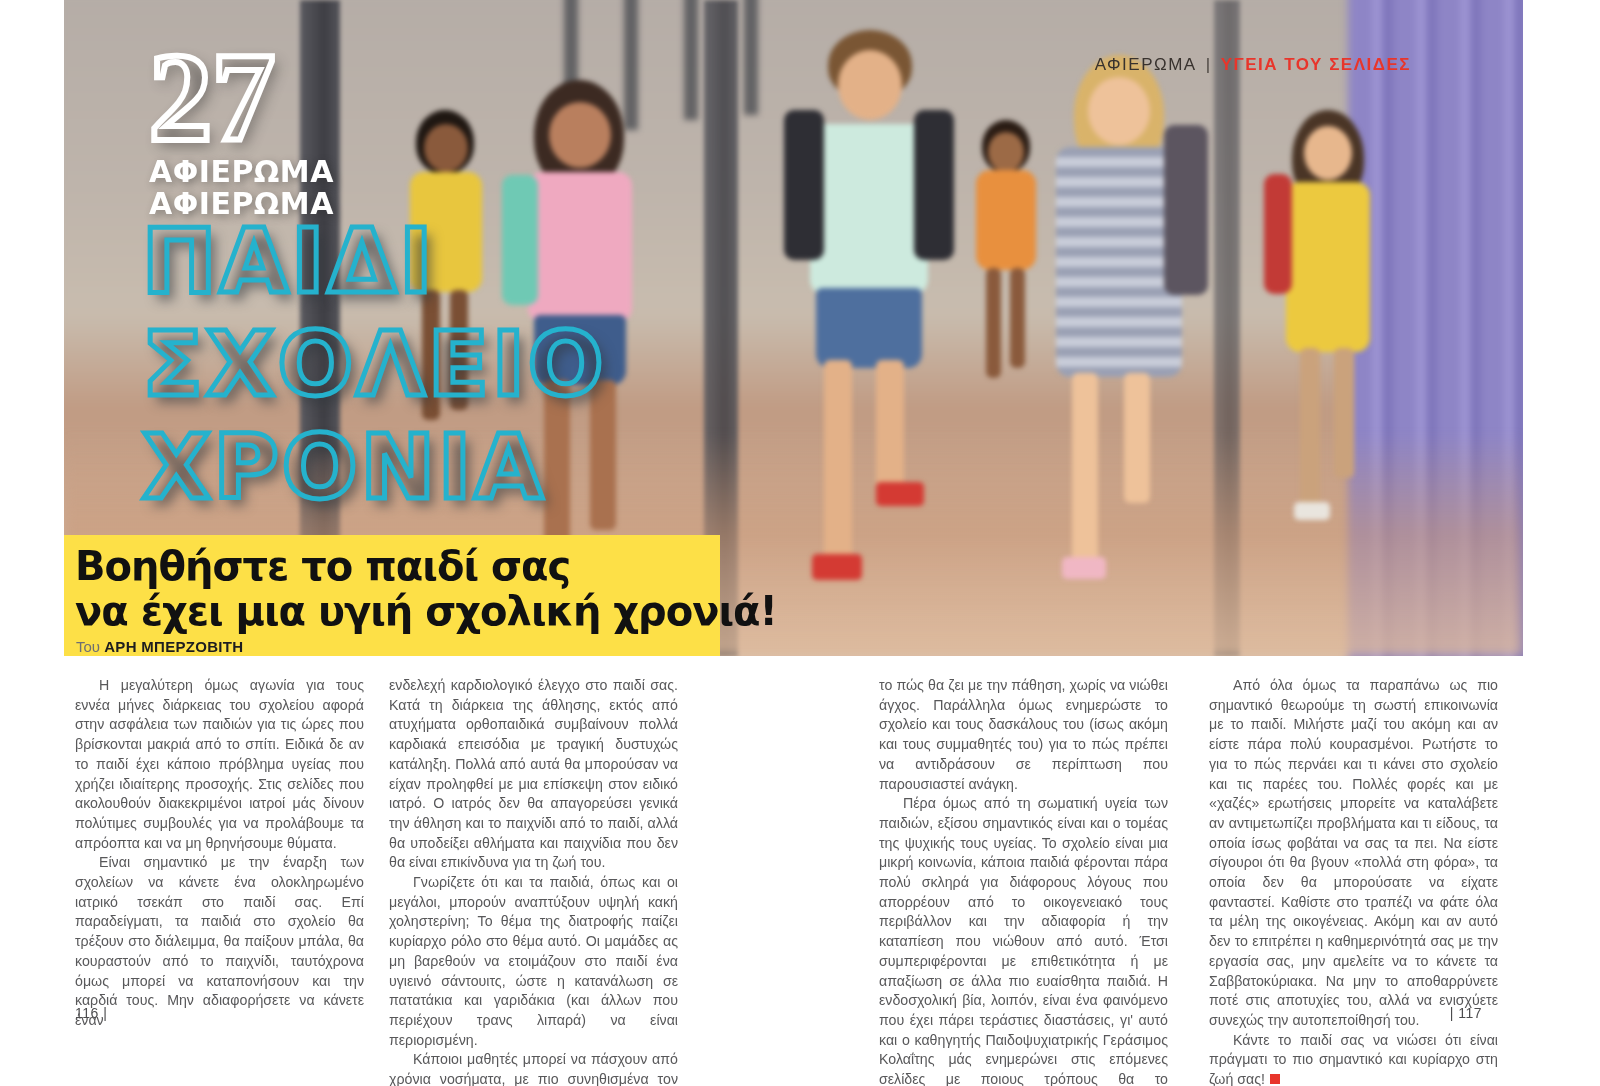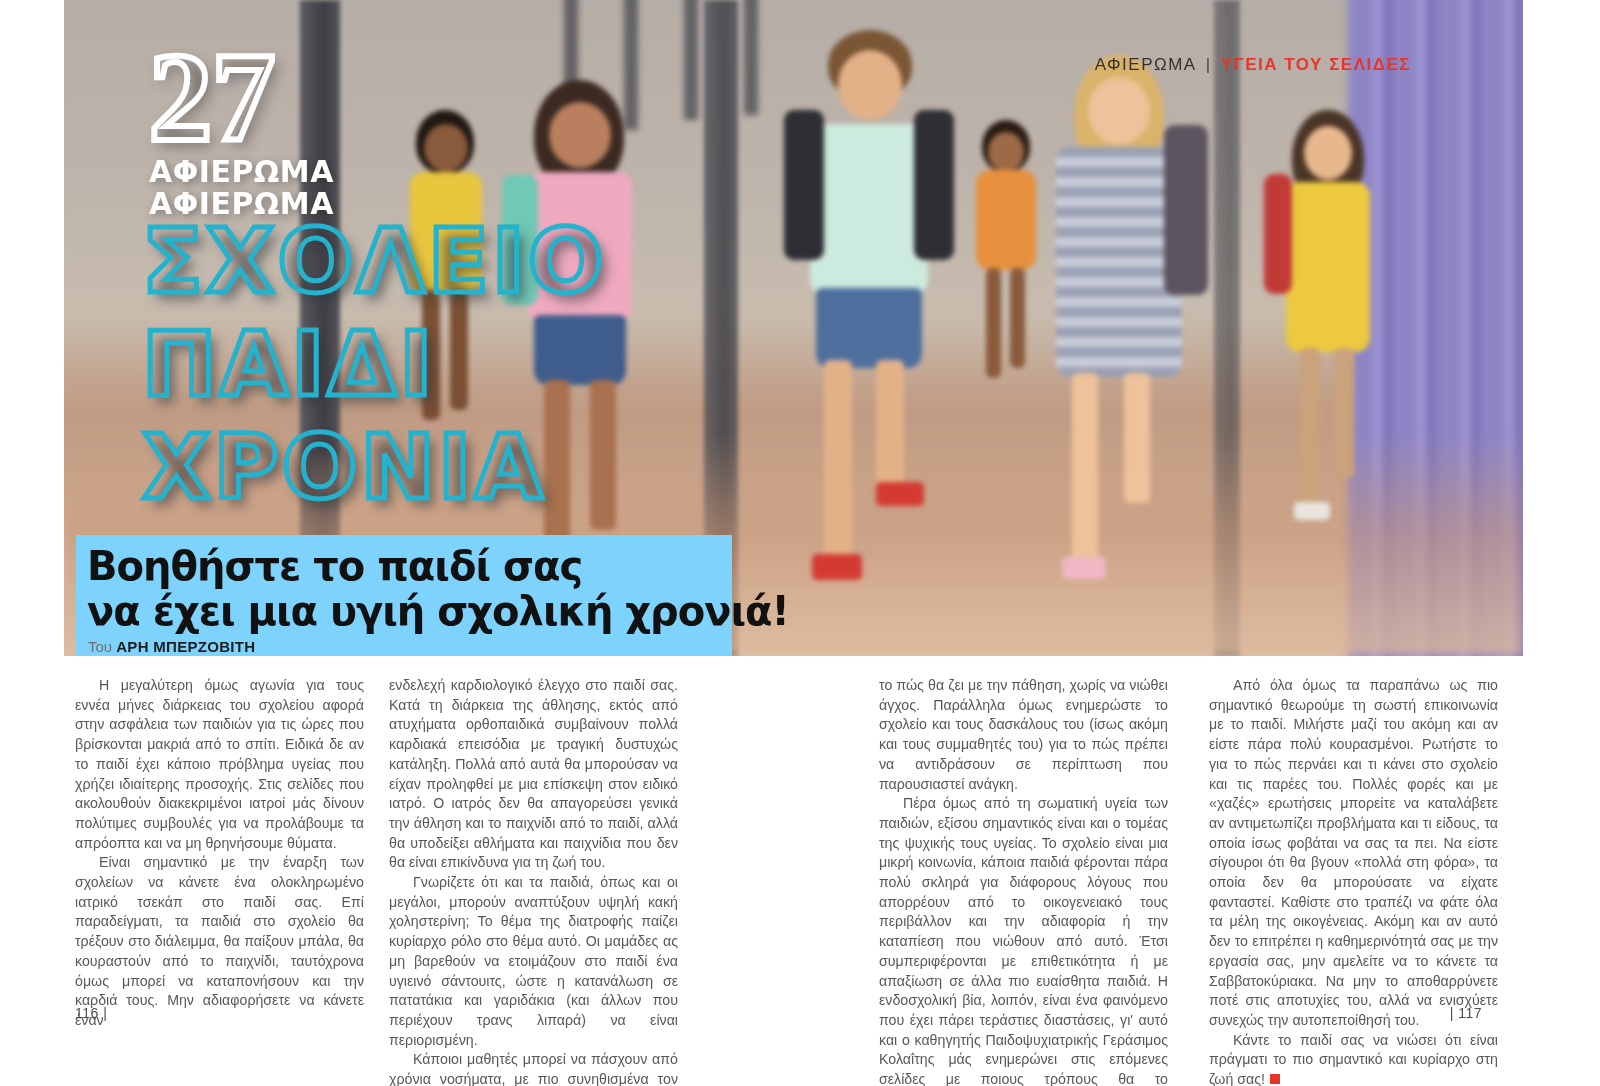--- a/index.html
+++ b/index.html
@@ -38,21 +38,21 @@
   .badge-num { font-family:Liberation Serif, serif; font-weight:bold; font-size:126px; line-height:.92;
     color:transparent; -webkit-text-stroke:6px #ffffff; text-shadow:5px 6px 14px rgba(40,40,40,.45); }
   .badge-l { font-family:"DejaVu Sans", sans-serif; font-weight:bold; font-size:30px; line-height:1.07;
     letter-spacing:.5px; text-shadow:3px 3px 8px rgba(40,40,40,.4); }
 
   .big-title { position:absolute; left:78px; top:210px; }
   .big-word { font-family:"DejaVu Sans", sans-serif; font-weight:bold; font-size:89px; line-height:103px;
     letter-spacing:3px; color:transparent; -webkit-text-stroke:5px #25b2cd;
     text-shadow:7px 8px 12px rgba(50,55,60,.55); }
 
-  .headline-box { position:absolute; left:76px; top:535px; width:656px; height:121px; background:#7dd3fc; }
+  .headline-box { position:absolute; left:64px; top:535px; width:656px; height:121px; background:#fde047; }
   .headline { position:absolute; left:11px; top:9px; font-family:"DejaVu Sans", sans-serif; font-weight:bold;
     font-size:40px; line-height:1.13; letter-spacing:-1px; color:#111111; white-space:nowrap; }
   .byline { position:absolute; left:12px; top:103px; font-size:15px; color:#6f6f71; }
   .byline b { color:#1d1d1f; font-weight:bold; letter-spacing:.3px; }
 
   
   .col { position:absolute; top:676px; width:289px; font-size:14.2px; line-height:19.7px;
     color:#58585a; text-align:justify; }
   .col p { margin:0; }
   .col p.ind { text-indent:24px; }
@@ -148,22 +148,22 @@
       <span class="topic">ΥΓΕΙΑ ΤΟΥ ΣΕΛΙΔΕΣ</span>
     </div>
 
     <div class="badge">
       <div class="badge-num">27</div>
       <div class="badge-l">ΑΦΙΕΡΩΜΑ</div>
       <div class="badge-l">ΑΦΙΕΡΩΜΑ</div>
     </div>
 
     <div class="big-title">
+      <div class="big-word">ΠΑΙΔΙ</div>
       <div class="big-word">ΣΧΟΛΕΙΟ</div>
-      <div class="big-word">ΠΑΙΔΙ</div>
       <div class="big-word">ΧΡΟΝΙΑ</div>
     </div>
   </div>
 
   <div class="headline-box">
     <div class="headline">
       <div>Βοηθήστε το παιδί σας</div>
       <div>να έχει μια υγιή σχολική χρονιά!</div>
     </div>
     <div class="byline">

